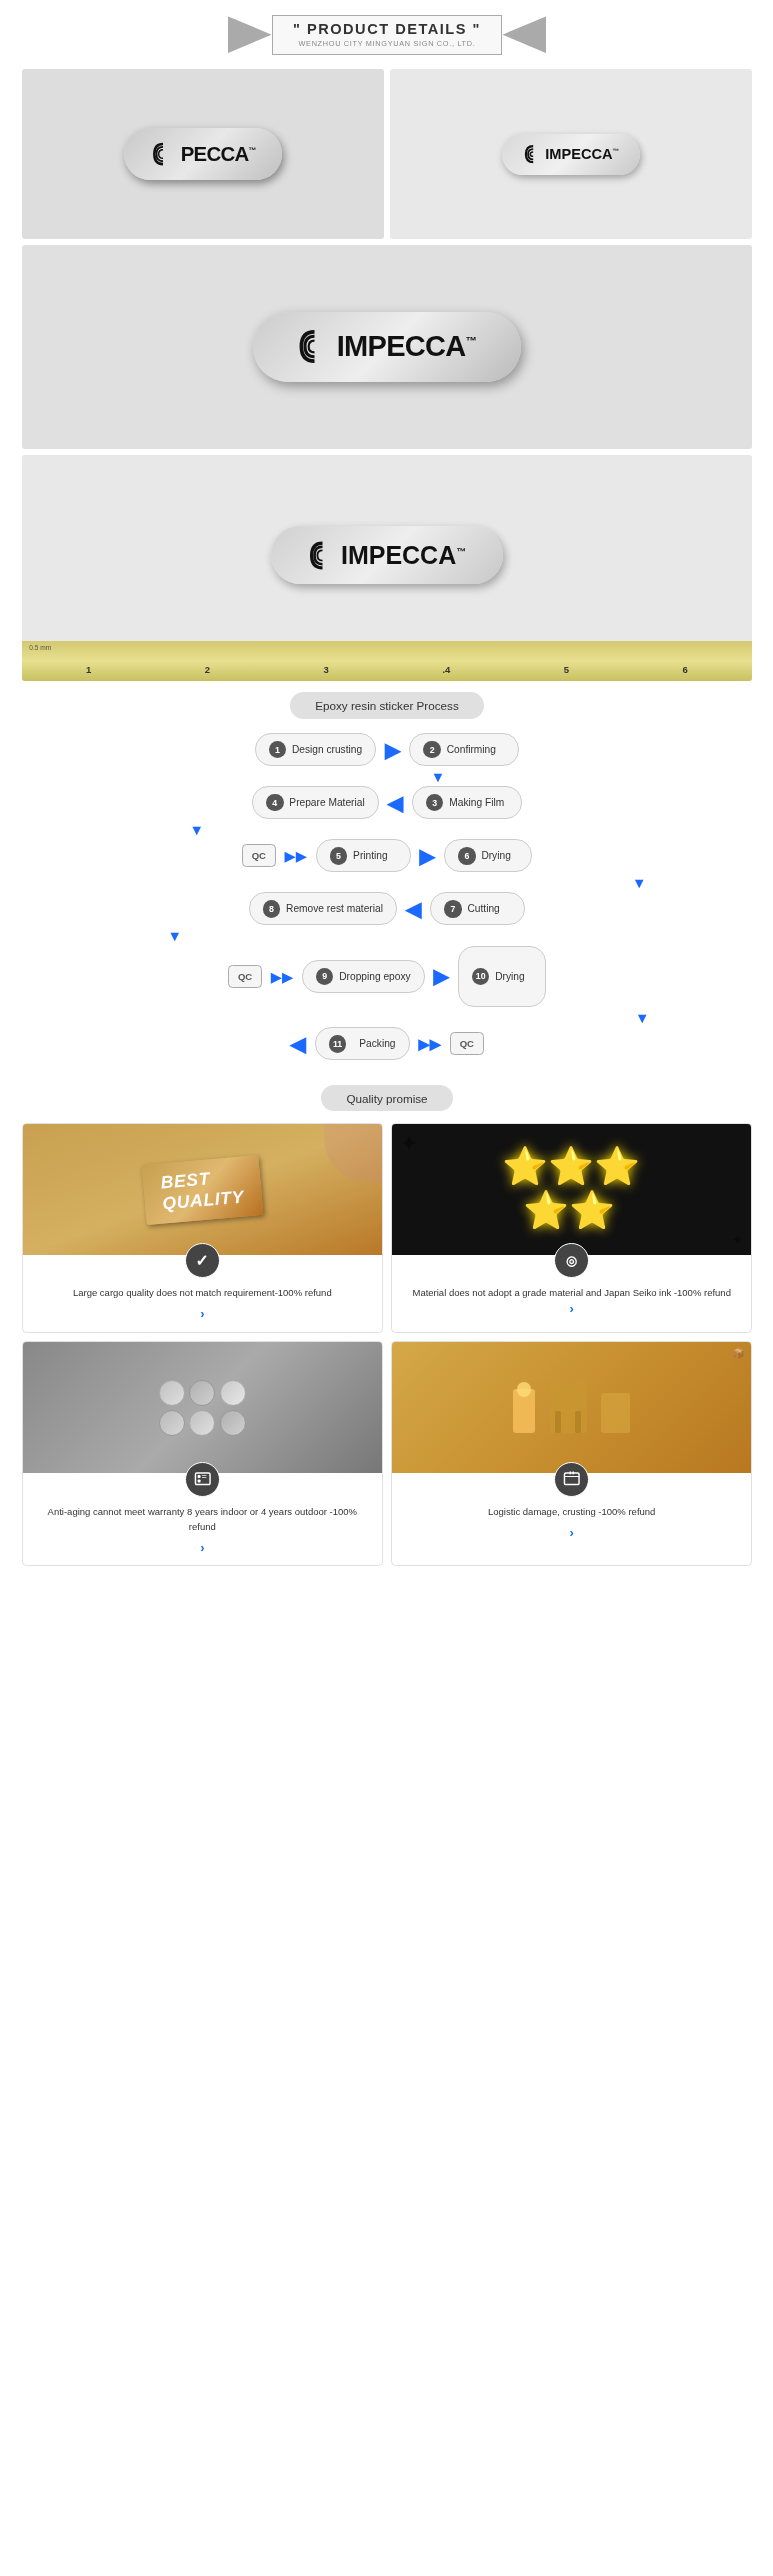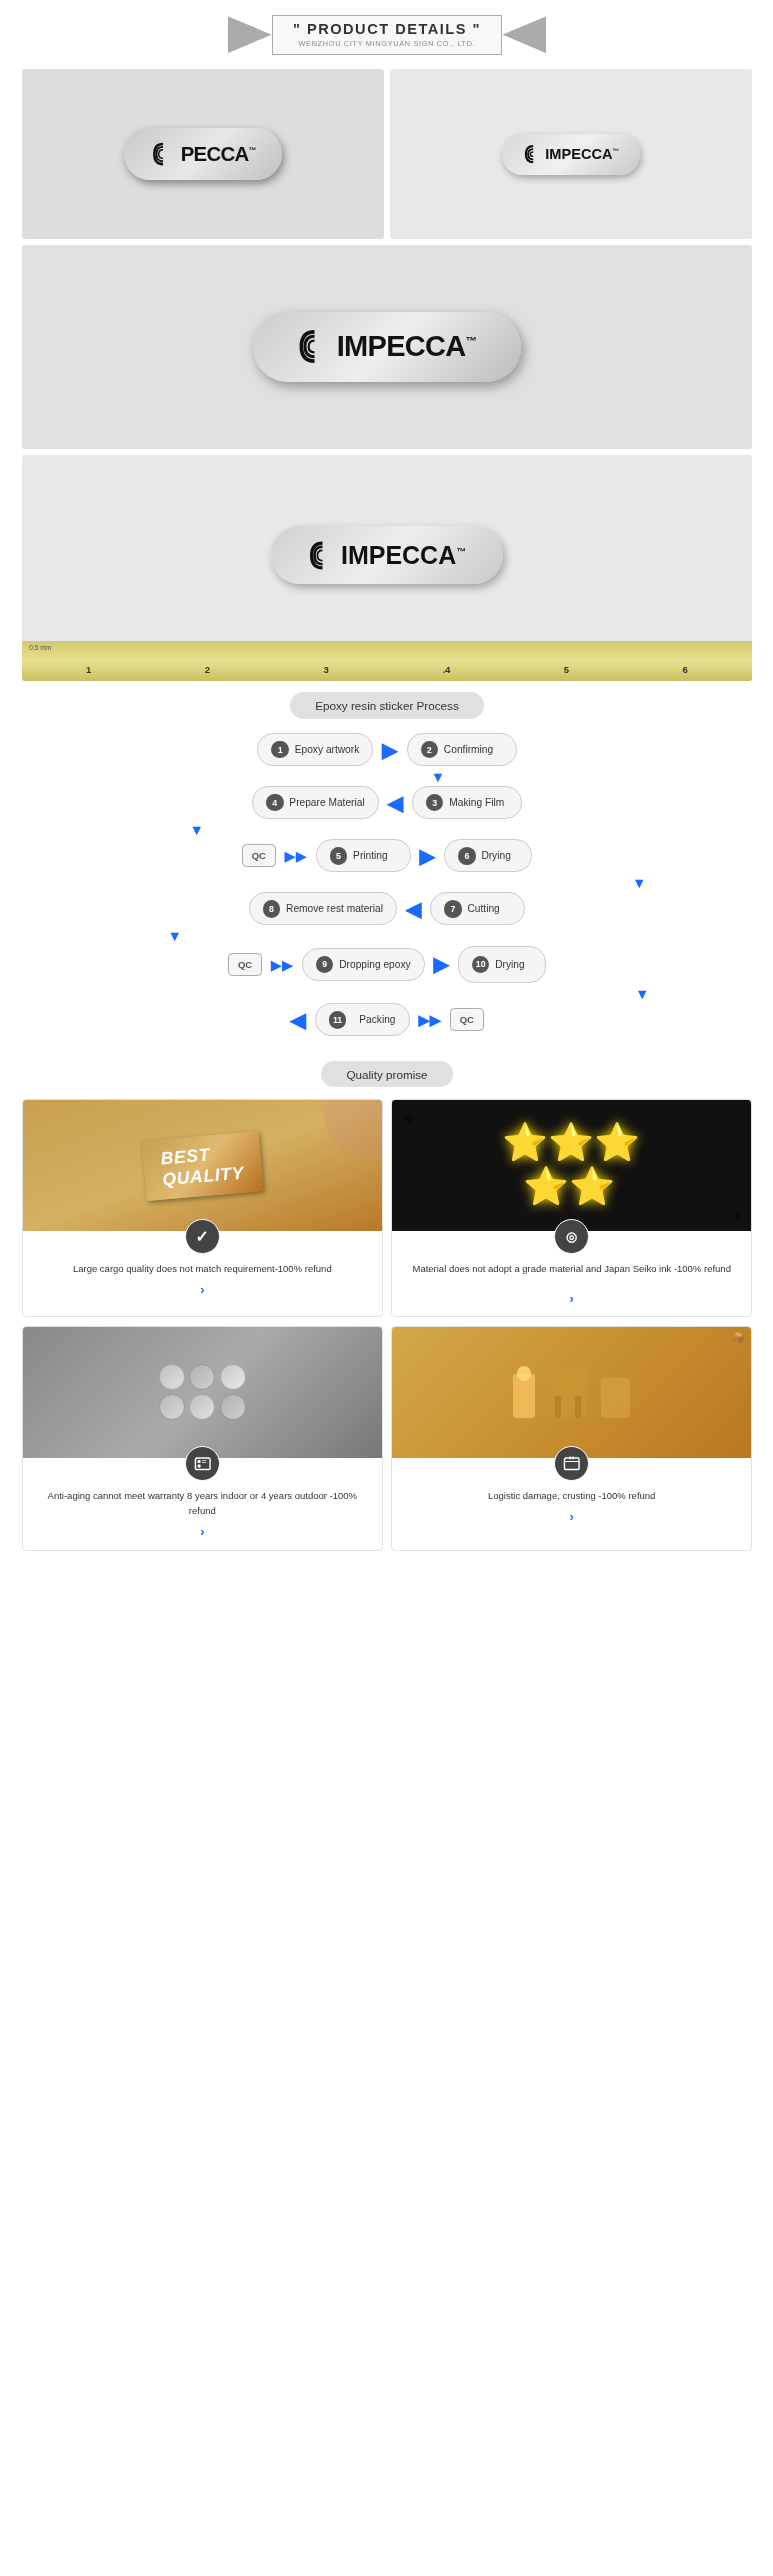--- a/index.html
+++ b/index.html
@@ -87,21 +87,21 @@
 
 <div style="text-align:center; margin: 7.3px 0 14.6px;">
   <span style="display:inline-block; background:#e0e0e0; border-radius:17.5px; padding:6.6px 25px; font-size:11.7px; color:#333; font-weight:500;">Epoxy resin sticker Process</span>
 </div>
 
 <div style="padding:0 14.6px 7.3px;">
 
   <div style="display:flex; align-items:center; justify-content:center; gap:8.8px; margin-bottom:2.9px;">
     <div style="display:flex; align-items:center; background:#f5f5f5; border:0.7px solid #ccc; border-radius:16px; padding:6.6px 13px; gap:5.8px; min-width:110px;">
       <span style="background:#555; color:white; border-radius:50%; width:17.5px; height:17.5px; display:flex; align-items:center; justify-content:center; font-size:8.8px; font-weight:bold; flex-shrink:0;">1</span>
-      <span style="font-size:10.2px; color:#333;">Epoxy artwork</span>
+      <span style="font-size:10.2px; color:#333;">Design crusting</span>
     </div>
     <span style="color:#1a6aff; font-size:20.4px; font-weight:bold;">▶</span>
     <div style="display:flex; align-items:center; background:#f5f5f5; border:0.7px solid #ccc; border-radius:16px; padding:6.6px 13px; gap:5.8px; min-width:110px;">
       <span style="background:#555; color:white; border-radius:50%; width:17.5px; height:17.5px; display:flex; align-items:center; justify-content:center; font-size:8.8px; font-weight:bold; flex-shrink:0;">2</span>
       <span style="font-size:10.2px; color:#333;">Confirming</span>
     </div>
   </div>
 
   <div style="display:flex; justify-content:center; padding-right:29px; margin-bottom:1.5px;">
     <div style="margin-left:131px; color:#1a6aff; font-size:14.6px;">▼</div>
@@ -158,21 +158,21 @@
   </div>
 
   <div style="display:flex; align-items:center; justify-content:center; gap:8.8px; margin-bottom:2.9px;">
     <div style="background:#f5f5f5; border:0.7px solid #aaa; border-radius:4.4px; padding:5.1px 8.8px; font-size:9.5px; font-weight:bold; color:#555;">QC</div>
     <span style="color:#1a6aff; font-size:14.6px;">▶▶</span>
     <div style="display:flex; align-items:center; background:#f5f5f5; border:0.7px solid #ccc; border-radius:16px; padding:6.6px 13px; gap:5.8px; min-width:117px;">
       <span style="background:#555; color:white; border-radius:50%; width:17.5px; height:17.5px; display:flex; align-items:center; justify-content:center; font-size:8.8px; font-weight:bold; flex-shrink:0;">9</span>
       <span style="font-size:10.2px; color:#333;text-align:center;">Dropping epoxy</span>
     </div>
     <span style="color:#1a6aff; font-size:20.4px; font-weight:bold;">▶</span>
-    <div style="display:flex; align-items:center; background:#f5f5f5; border:0.7px solid #ccc; border-radius:16px; padding:9px 13px; gap:5.8px; min-width:88px;">
+    <div style="display:flex; align-items:center; background:#f5f5f5; border:0.7px solid #ccc; border-radius:16px; padding:21px 13px; gap:5.8px; min-width:88px;">
       <span style="background:#555; color:white; border-radius:50%; width:17.5px; height:17.5px; display:flex; align-items:center; justify-content:center; font-size:8.8px; font-weight:bold; flex-shrink:0;">10</span>
       <span style="font-size:10.2px; color:#333;">Drying</span>
     </div>
   </div>
 
   <div style="display:flex; justify-content:flex-end; padding-right:110px; margin-bottom:1.5px;">
     <div style="color:#1a6aff; font-size:14.6px;">▼</div>
   </div>
 
   <div style="display:flex; align-items:center; justify-content:center; gap:8.8px; margin-bottom:2.9px;">
@@ -212,21 +212,21 @@
     <div style="width:100%; height:131px; background:#111; display:flex; align-items:center; justify-content:center; position:relative; overflow:hidden;">
 
       <div style="font-size:37px; line-height:1.2; filter:drop-shadow(0 0 5.8px #ffdd00);">
         ⭐⭐⭐<br>&nbsp;&nbsp;⭐⭐
       </div>
       <div style="position:absolute; top:7.3px; left:7.3px; font-size:22px; opacity:0.4;">✦</div>
       <div style="position:absolute; bottom:7.3px; right:7.3px; font-size:14.6px; opacity:0.3;">✦</div>
     </div>
     <div style="padding:5.8px 11.7px 10.2px; text-align:center; position:relative;">
       <div style="width:35px; height:35px; background:#444; border-radius:50%; display:flex; align-items:center; justify-content:center; margin:-17.5px auto 7.3px; position:relative; z-index:2; color:white; font-size:13px; font-weight:bold; border:1.5px solid white;">◎</div>
-      <div style="font-size:9.5px; color:#333; line-height:1.6; margin-bottom:14px;">Material does not adopt a grade material and Japan Seiko ink -100% refund</div>
+      <div style="font-size:9.5px; color:#333; line-height:1.6; margin-bottom:0;">Material does not adopt a grade material and Japan Seiko ink -100% refund</div>
       <span style="color:#1a6aff; font-size:13px; font-weight:bold; cursor:pointer;">›</span>
     </div>
   </div>
 
   <div style="border:0.7px solid #e0e0e0; border-radius:4.4px; overflow:hidden; background:white;">
     <div style="width:100%; height:131px; background: linear-gradient(135deg,#888,#aaa,#777); display:flex; align-items:center; justify-content:center; position:relative; overflow:hidden;">
 
       <div style="display:flex; flex-wrap:wrap; gap:4.4px; width:102px; justify-content:center;">
         <div style="width:26px;height:26px;background:linear-gradient(135deg,#c0c0c0,#e0e0e0);border-radius:50%;border:1.5px solid #aaa;"></div>
         <div style="width:26px;height:26px;background:linear-gradient(135deg,#b0b0b0,#d0d0d0);border-radius:50%;border:1.5px solid #999;"></div>

